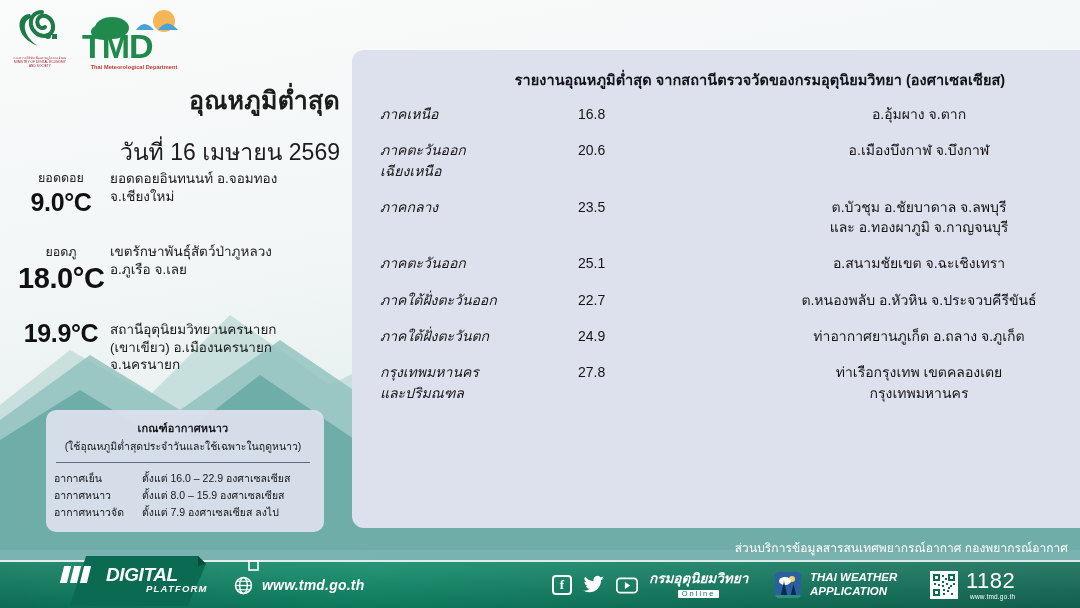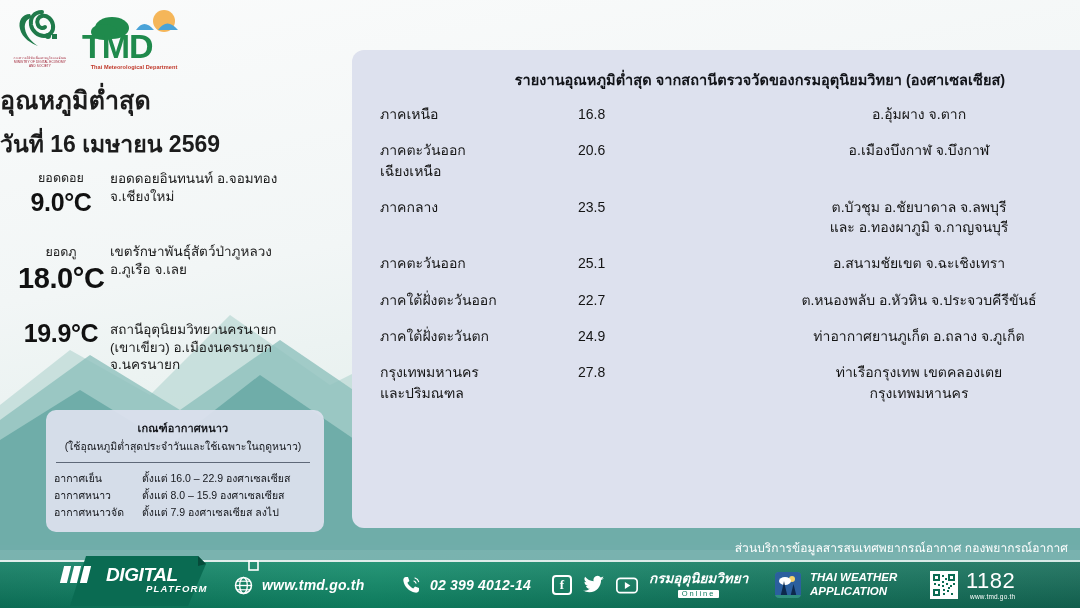--- a/index.html
+++ b/index.html
@@ -45,24 +45,24 @@
   .tmd-logo { width: 112px; height: 62px; position: relative; }
   .tmd-cap {
     position: absolute; bottom: 0px; left: 0; width: 112px;
     text-align: center; font-size: 5.6px; font-weight: bold;
     color: #c0392b; letter-spacing: .05px;
   }
 
   
   .left-title {
     position: absolute; left: 0; top: 80px; width: 340px;
-    text-align: left; color: #1c1c1c;
+    text-align: right; color: #1c1c1c;
   }
   .left-title .l1 { font-size: 25px; font-weight: bold; letter-spacing: .2px; }
-  .left-title .l2 { font-size: 23px; font-weight: bold; margin-top: 6px; }
+  .left-title .l2 { font-size: 23px; font-weight: normal; margin-top: 14px; }
 
   
   .peaks { position: absolute; left: 0; top: 168px; width: 344px; }
   .peak-row { display: flex; align-items: flex-start; padding-left: 18px; }
   .peak-left { width: 86px; flex: 0 0 86px; text-align: center; }
   .peak-tag { font-size: 12.5px; color: #222; margin-bottom: 1px; }
   .peak-val { font-size: 25px; font-weight: bold; color: #111; letter-spacing: -.4px; line-height: 1.05; }
   .peak-desc {
     font-size: 13.5px; color: #1b1b1b; line-height: 1.32;
     padding-top: 2px; padding-left: 6px;
@@ -116,20 +116,21 @@
   .rows { display: block; }
   .rpt-row {
     display: flex; align-items: flex-start;
     margin-bottom: 16px;
   }
   .rpt-row:last-child { margin-bottom: 0; }
   .c-region {
     width: 212px; flex: 0 0 212px;
     font-size: 14px; color: #141414; line-height: 1.45;
     padding-left: 14px;
+    font-style: italic;
   }
   .c-value {
     width: 118px; flex: 0 0 118px;
     font-size: 14px; color: #141414; line-height: 1.45;
   }
   .c-place {
     flex: 1; text-align: center;
     font-size: 14px; color: #141414; line-height: 1.45;
     padding-right: 12px;
   }
@@ -434,30 +435,20 @@
           <circle cx="10" cy="10" r="8.4" fill="none" stroke="#fff" stroke-width="1.6"></circle>
           <ellipse cx="10" cy="10" rx="4" ry="8.4" fill="none" stroke="#fff" stroke-width="1.4"></ellipse>
           <line x1="1.6" y1="10" x2="18.4" y2="10" stroke="#fff" stroke-width="1.4"></line>
           <line x1="3" y1="5.5" x2="17" y2="5.5" stroke="#fff" stroke-width="1.2"></line>
           <line x1="3" y1="14.5" x2="17" y2="14.5" stroke="#fff" stroke-width="1.2"></line>
         </svg>
       </span>
       <span class="foot-txt">www.tmd.go.th</span>
     </div>
 
-    <div class="foot-item" style="left:400px;">
-      <span class="soc">
-        <svg width="20" height="20" viewBox="0 0 20 20">
-          <path d="M5 2 C3 2 2 4 2.4 6 C3.6 12 8 16.4 14 17.6 C16 18 18 17 18 15 L18 13 L14 11.6 L12.2 13.6 C10 12.6 7.4 10 6.4 7.8 L8.4 6 L7 2 Z" fill="#fff"></path>
-          <path d="M14 3 q3 1 3.6 3.6" fill="none" stroke="#fff" stroke-width="1.2" stroke-linecap="round"></path>
-          <path d="M13 6 q1.6 .6 2 2.2" fill="none" stroke="#fff" stroke-width="1.2" stroke-linecap="round"></path>
-        </svg>
-      </span>
-      <span class="foot-txt">02 399 4012-14</span>
-    </div>
 
     <div class="foot-item" style="left:552px;gap:11px;">
       <span class="soc-box">f</span>
       <span class="soc">
         <svg width="23" height="20" viewBox="0 0 24 20">
           <path d="M23 2.3 a9 9 0 0 1-2.6.8 A4.5 4.5 0 0 0 22.3.6 a9 9 0 0 1-2.9 1.1 A4.5 4.5 0 0 0 11.6 5.8 A12.8 12.8 0 0 1 2.3 1 a4.5 4.5 0 0 0 1.4 6 A4.4 4.4 0 0 1 1.6 6.5 a4.5 4.5 0 0 0 3.6 4.4 a4.5 4.5 0 0 1-2 .1 a4.5 4.5 0 0 0 4.2 3.1 A9 9 0 0 1 0 16 a12.7 12.7 0 0 0 6.9 2 c8.3 0 12.8-6.9 12.8-12.8 v-.6 A9 9 0 0 0 23 2.3 Z" fill="#fff"></path>
         </svg>
       </span>
       <span class="soc">
         <svg width="26" height="19" viewBox="0 0 26 19">

